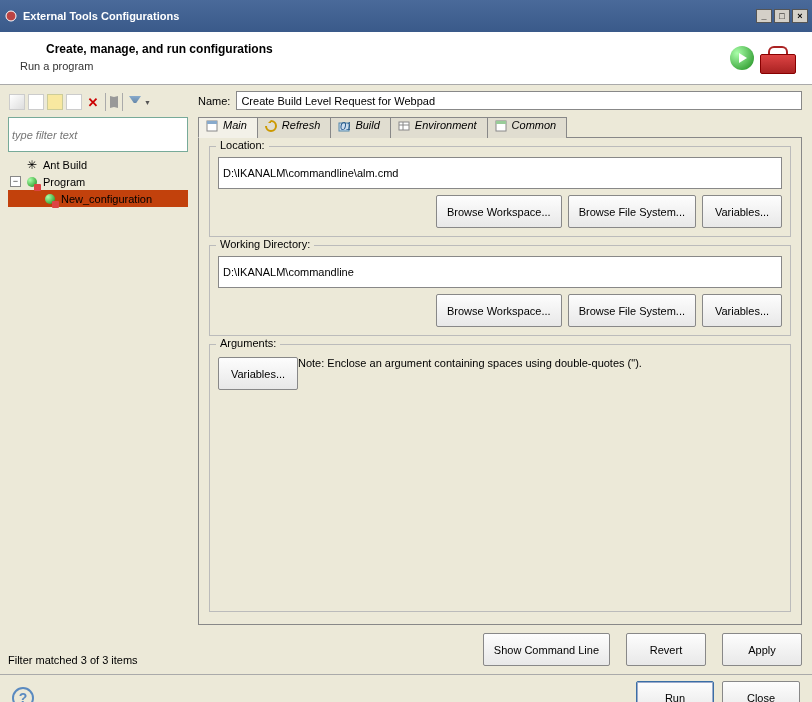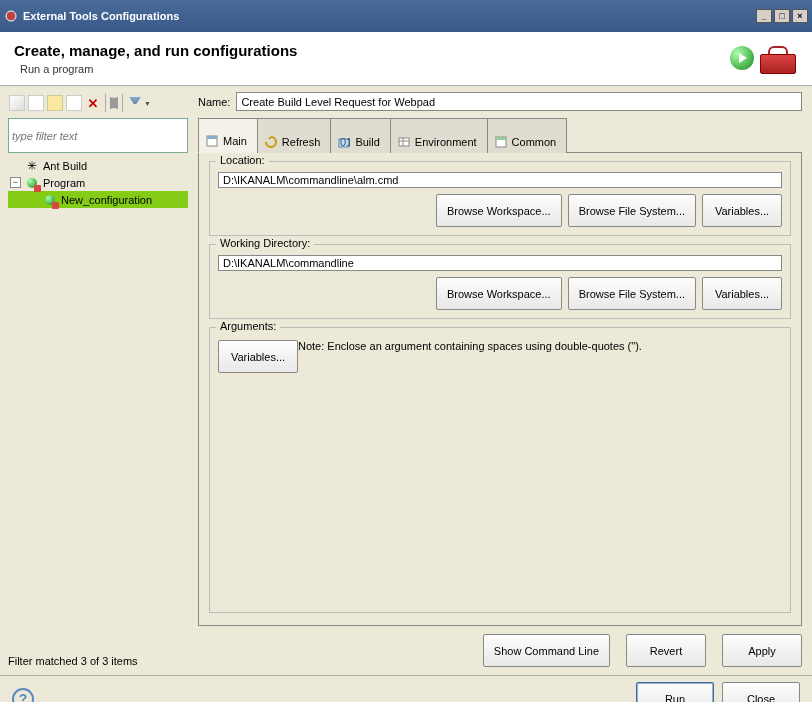--- a/index.html
+++ b/index.html
@@ -7,21 +7,21 @@
 
 
 .titlebar { background: linear-gradient(to bottom, #4a6a9a, #3a5a8a); color: #fff; height: 22px; display: flex; align-items: center; padding: 16px 4px; font-weight: bold; }
 .titlebar .title-icon { width: 14px; height: 14px; margin-right: 5px; display:flex;align-items:center;justify-content:center;}
 .titlebar .spacer { flex: 1; }
 .titlebar .winbtn { width: 16px; height: 14px; background: #d4d0c8; border: 1px solid #555; margin-left: 2px; display:flex; align-items:center; justify-content:center; color:#000; font-size:9px; font-weight:bold;}
 
 
 .header { background: #fff; border-bottom: 1px solid #aaa; padding: 10px 14px 10px 14px; display: flex; align-items: flex-start; }
 .header-text { flex: 1; }
-.header h1 { font-size: 15px; font-weight: bold; margin-bottom: 4px; }
+.header h1 { font-size: 12px; font-weight: bold; margin-bottom: 4px; margin-left: 32px; }
 .header .sub { font-size: 11px; color: #333; margin-left: 6px; }
 .header-icons { display:flex; align-items:center; gap:2px; }
 .run-bubble { width:24px; height:24px; border-radius:50%; background:radial-gradient(circle at 30% 30%,#aaffaa,#1a8a1a); display:flex;align-items:center;justify-content:center;}
 .run-bubble::after { content:""; border-left:8px solid #fff; border-top:5px solid transparent; border-bottom:5px solid transparent; margin-left:2px;}
 .toolbox { width:40px; height:32px; position:relative; margin-left:2px;}
 .toolbox .box { position:absolute; bottom:0; left:2px; right:2px; height:20px; background:linear-gradient(to bottom,#d44,#a22); border:1px solid #800; border-radius:2px;}
 .toolbox .handle { position:absolute; top:4px; left:10px; right:10px; height:8px; border:2px solid #a22; border-bottom:none; border-radius:6px 6px 0 0;}
 
 
 .content { display: flex; height: 589px; background: #ece9d8; }
@@ -43,43 +43,43 @@
 .filter-input { width:100%; height:35px; border:1px solid #7a9; padding:0 3px; margin-top:4px; background:#fff; color:#999; font-style:italic;}
 
 .tree { flex:1; margin-top:4px; }
 .tree-item { display:flex; align-items:center; height:17px; padding-left:2px; white-space:nowrap;}
 .expander { width:11px; height:11px; border:1px solid #888; background:#fff; display:flex; align-items:center; justify-content:center; font-size:9px; line-height:1; margin-right:3px; color:#333;}
 .tree-icon { width:16px; height:16px; margin-right:3px; display:flex;align-items:center;justify-content:center;}
 .ant-icon { font-size:12px;}
 .prog-icon::before { content:""; width:10px; height:10px; background:radial-gradient(circle at 30% 30%,#afa,#181); border-radius:50%; display:block;}
 .prog-icon { position:relative;}
 .prog-icon::after { content:""; position:absolute; right:-1px; bottom:-1px; width:7px; height:7px; background:#d44; border-radius:1px;}
-.tree-item.selected { background:#84cc16; }
+.tree-item.selected { background:#c2410c; }
 .tree-item.l2 { padding-left:34px;}
 .tree-item.l0 .expander-space { width:14px; display:inline-block;}
 
 .filter-status { margin-top:4px; padding:4px 0; }
 
 
 .right { flex:1; padding:6px 10px 4px 6px; display:flex; flex-direction:column;}
 .name-row { display:flex; align-items:center; margin-bottom:6px;}
 .name-row label { margin-right:6px;}
 .name-row input { flex:1; height:19px; border:1px solid #888; padding:0 4px; background:#fff;}
 
 
 .tabstrip { display:flex; border-bottom:1px solid #888; background:#ece9d8;}
-.tab { padding:15px 10px 4px 6px; border:1px solid #888; border-bottom:none; background:#e0ddd0; margin-right:-1px; display:flex; align-items:center; gap:4px; position:relative; top:1px;}
+.tab { padding:1px 10px 4px 6px; border:1px solid #888; border-bottom:none; background:#e0ddd0; margin-right:-1px; display:flex; gap:4px; position:relative; top:1px;font-style:italic;}
 .tab.active { background:#f3f1e8; border-bottom:1px solid #f3f1e8;}
 .tab-icon { width:14px; height:14px; display:flex;align-items:center;justify-content:center;}
 .tabbody { border:1px solid #888; border-top:none; background:#ece9d8; padding:8px 10px; flex:1; display:flex; flex-direction:column; overflow:hidden;}
 
 
 .group { border:1px solid #bbb; padding:6px 8px 8px 8px; margin-bottom:8px; position:relative;}
 .group-title { position:absolute; top:-8px; left:6px; background:#ece9d8; padding:0 4px; font-size:11px;}
-.group input[type=text] { width:100%; height:16px; border:1px solid #888; padding:0 4px; background:#fff; margin-top:4px;}
+.group input[type=text] { width:100%; height:32px; border:1px solid #888; padding:0 4px; background:#fff; margin-top:4px;}
 .btnrow { display:flex; justify-content:flex-end; gap:6px; margin-top:6px;}
 .btn { height:33px; padding:0 10px; background:linear-gradient(to bottom,#fdfdfd,#e8e8e8); border:1px solid #888; border-radius:2px; min-width:90px; display:flex;align-items:center;justify-content:center;}
 .btn.small { min-width:80px;}
 .btn.default { border:1px solid #3a6ea5; box-shadow:0 0 0 1px #9ac inset;}
 
 .group.args { flex:1; display:flex; flex-direction:row; margin-bottom:4px;}
 .args-box { flex:1; position:relative; margin-top:4px; display:flex;}
 .args-box textarea { flex:1; border:1px solid #888; border-right:none; background:#fff; padding:2px 4px; font-family:Tahoma,sans-serif; font-size:11px; resize:none;}
 .vscroll { width:16px; background:#eee; border:1px solid #888; position:relative;}
 .vscroll .arr { height:16px; display:flex;align-items:center;justify-content:center; background:linear-gradient(#fefefe,#ddd); border-bottom:1px solid #aaa; font-size:8px; color:#444;}

